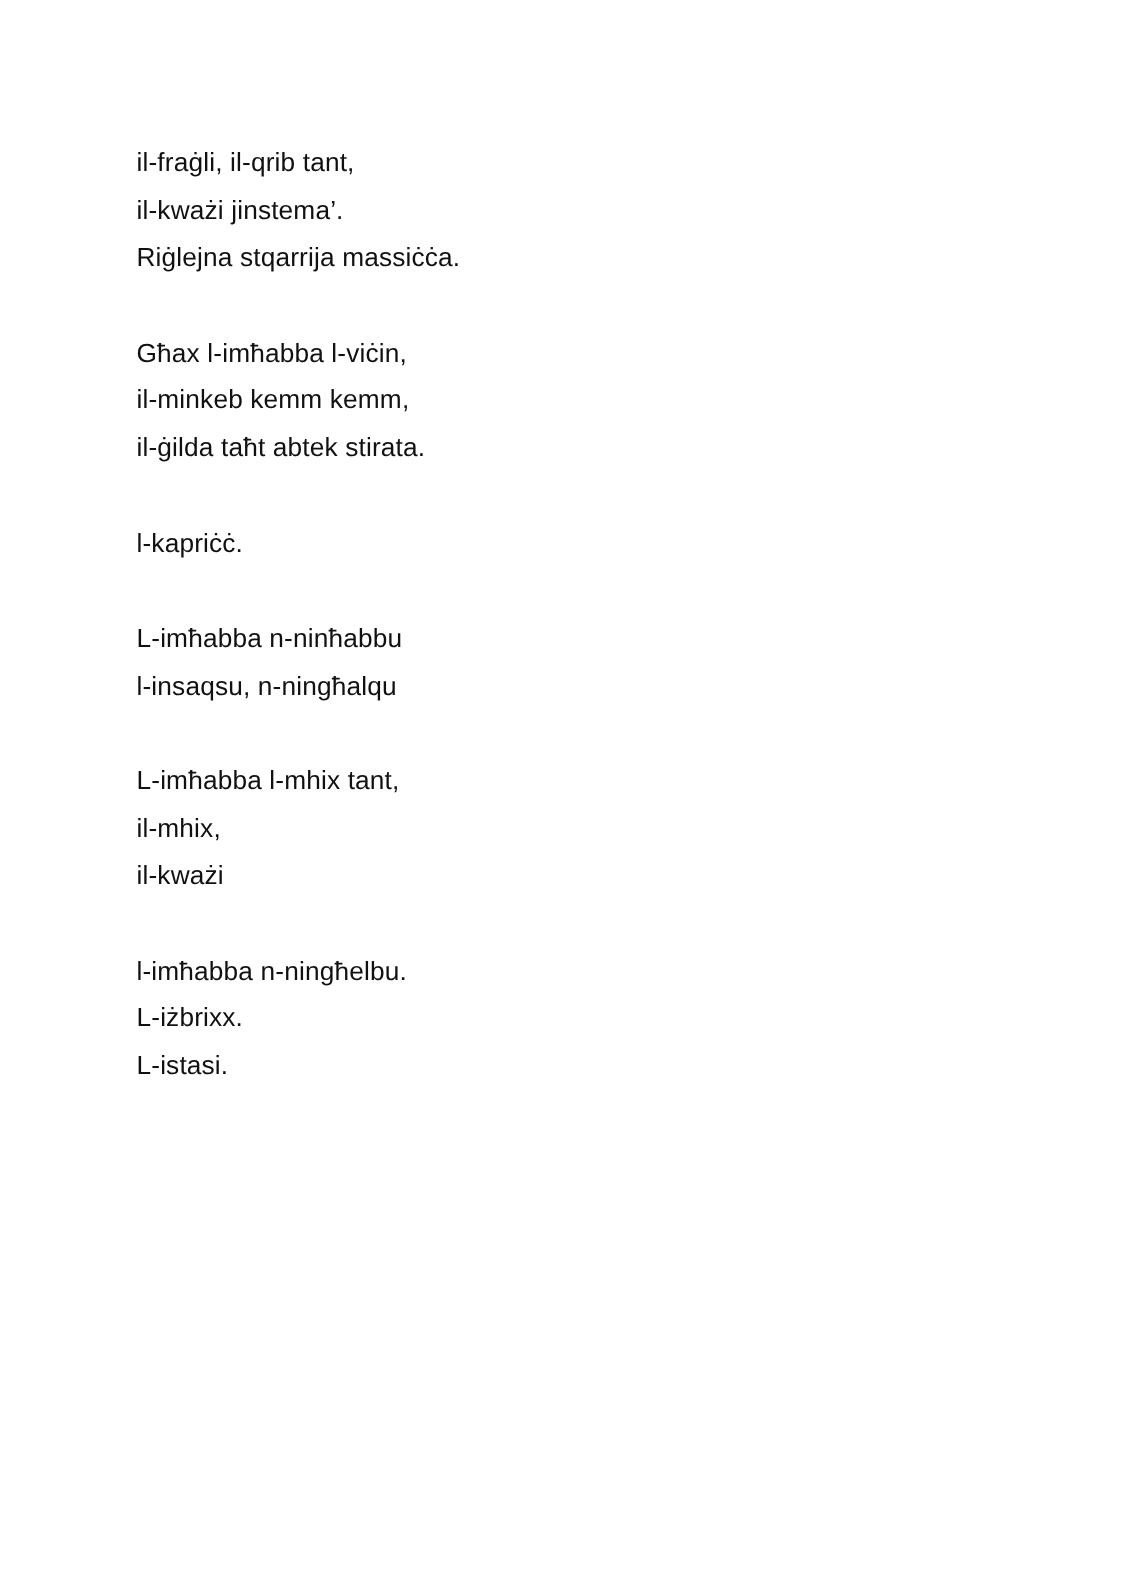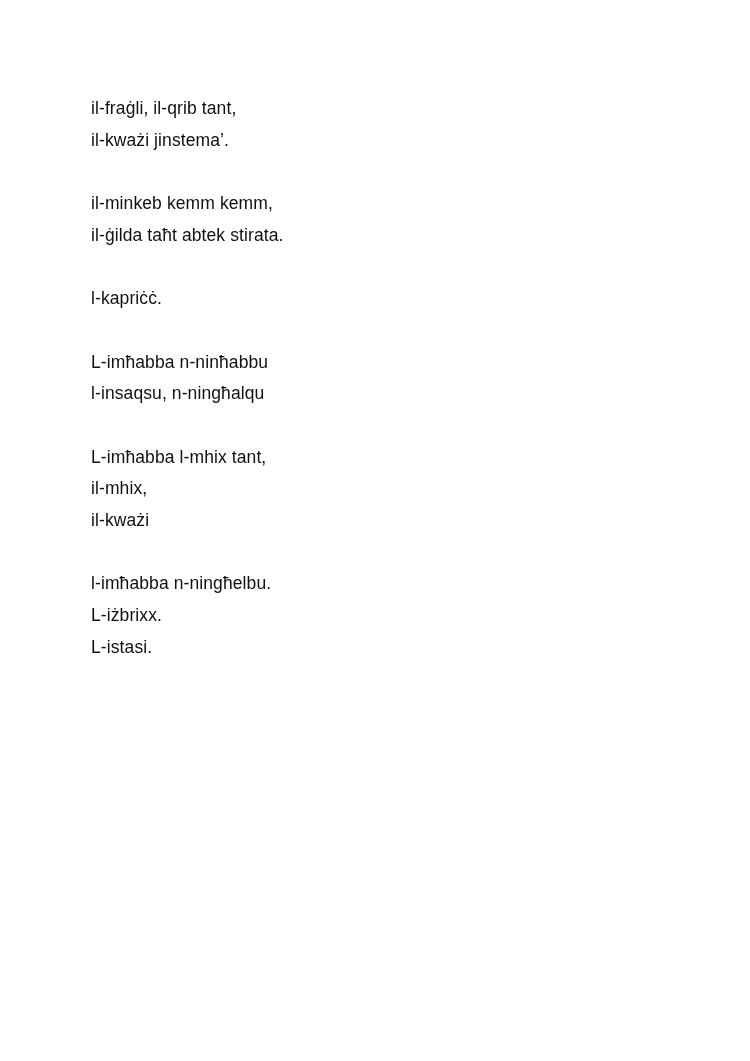--- a/index.html
+++ b/index.html
@@ -18,22 +18,24 @@
   .line { display: block; height: 31.7px; line-height: 31.7px; white-space: nowrap; }
 </style>
 </head>
 <body>
 
 <div class="page">
   <div class="poem">
     <div class="stanza">
       <span class="line">il-fraġli, il-qrib tant,</span>
       <span class="line">il-kważi jinstema’.</span>
+      <span class="line">Riġlejna stqarrija massiċċa.</span>
     </div>
     <div class="stanza">
+      <span class="line">Għax l-imħabba l-viċin,</span>
       <span class="line">il-minkeb kemm kemm,</span>
       <span class="line">il-ġilda taħt abtek stirata.</span>
     </div>
     <div class="stanza">
       <span class="line">l-kapriċċ.</span>
     </div>
     <div class="stanza">
       <span class="line">L-imħabba n-ninħabbu</span>
       <span class="line">l-insaqsu, n-ningħalqu</span>
     </div>

